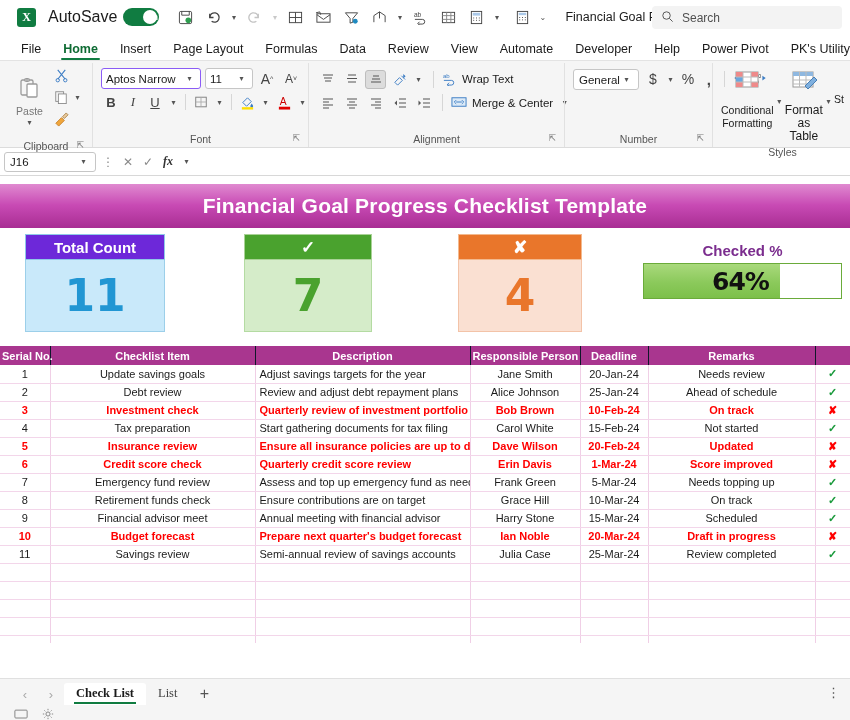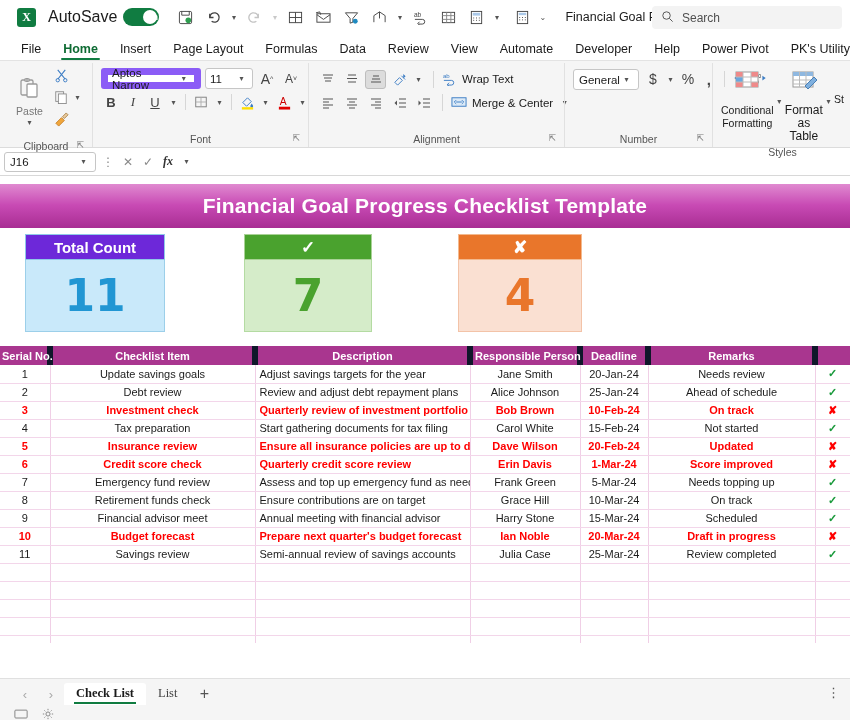--- a/index.html
+++ b/index.html
@@ -72,21 +72,21 @@
     font-size:10.5px;color:#555;text-align:center;height:15px;line-height:15px;
     position:relative;
   }
   .rlabel .dlg{position:absolute;right:2px;bottom:1px;font-size:9px;color:#777;}
   .big-btn{
     width:44px;display:flex;flex-direction:column;align-items:center;justify-content:center;
     font-size:10.5px;color:#777;gap:1px;
   }
   .mini{font-size:13px;color:#444;width:20px;height:20px;display:flex;align-items:center;justify-content:center;}
   .fontname{
-    width:100px;height:21px;border:7px solid #8b5cf6;border-radius:3px;background:#fff;
+    width:100px;height:21px;border:1px solid #8b5cf6;border-radius:3px;background:#fff;
     display:flex;align-items:center;padding:0 4px;font-size:11.5px;justify-content:space-between;
   }
   .fontsize{
     width:48px;height:21px;border:1px solid #c6c6c6;border-radius:3px;background:#fff;
     display:flex;align-items:center;padding:0 4px;font-size:11.5px;justify-content:space-between;
   }
   .numfmt{
     width:130px;height:21px;border:1px solid #c6c6c6;border-radius:3px;background:#fff;
     display:flex;align-items:center;padding:0 5px;font-size:11.5px;justify-content:space-between;
   }
@@ -136,21 +136,21 @@
   .pct-text{
     position:absolute;inset:0;display:flex;align-items:center;justify-content:center;
     font-size:25px;font-weight:bold;color:#111;font-family:"DejaVu Sans",sans-serif;
     padding-right:4px;letter-spacing:-1px;
   }
 
   
   table.grid{border-collapse:collapse;width:850px;table-layout:fixed;}
   table.grid th{
     background:#a9368f;color:#fff;font-size:11px;font-weight:bold;height:19px;
-    border-right:6px solid #0f172a;padding:0 2px;text-align:center;white-space:nowrap;
+    border-right:1px solid #0f172a;padding:0 2px;text-align:center;white-space:nowrap;
   }
   table.grid th:last-child{border-right:none;padding-left:40px;}
   table.grid td{
     height:18px;font-size:11px;border-right:1px solid #f0cfe6;border-bottom:1px solid #f3d6ea;
     padding:0 4px;text-align:center;white-space:nowrap;overflow:hidden;
   }
   table.grid td.left{text-align:left;}
   tr.red td{color:#ff0000;font-weight:bold;}
   td.ok{color:#1a9a3c;font-weight:bold;font-size:12px;}
   td.no{color:#d40000;font-weight:bold;font-size:12px;}
@@ -582,20 +582,27 @@
     <div class="card" style="left:244px;width:128px;">
       <div class="card-head" style="background:#4aa22e;border:1px solid #a9d296;font-size:17px">✓</div>
       <div class="card-body" style="background:#d5ecc9;color:#4aa22e;border:1px solid #b4dba2;border-top:none;">7</div>
     </div>
 
     <div class="card" style="left:458px;width:124px;">
       <div class="card-head" style="background:#e9762b;border:1px solid #f3b98e;font-size:17px">✘</div>
       <div class="card-body" style="background:#fae0d2;color:#e9762b;border:1px solid #f3c3a8;border-top:none;">4</div>
     </div>
 
+    <div class="pct-wrap">
+      <div class="pct-label">Checked %</div>
+      <div class="pct-bar">
+        <div class="pct-fill" style="width:69%"></div>
+        <div class="pct-text">64%</div>
+      </div>
+    </div>
   </div>
 
   <table class="grid">
     <colgroup>
       <col style="width:50px">
         <col style="width:205px">
         <col style="width:215px">
       <col style="width:110px">
         <col style="width:68px">
         <col style="width:167px">

